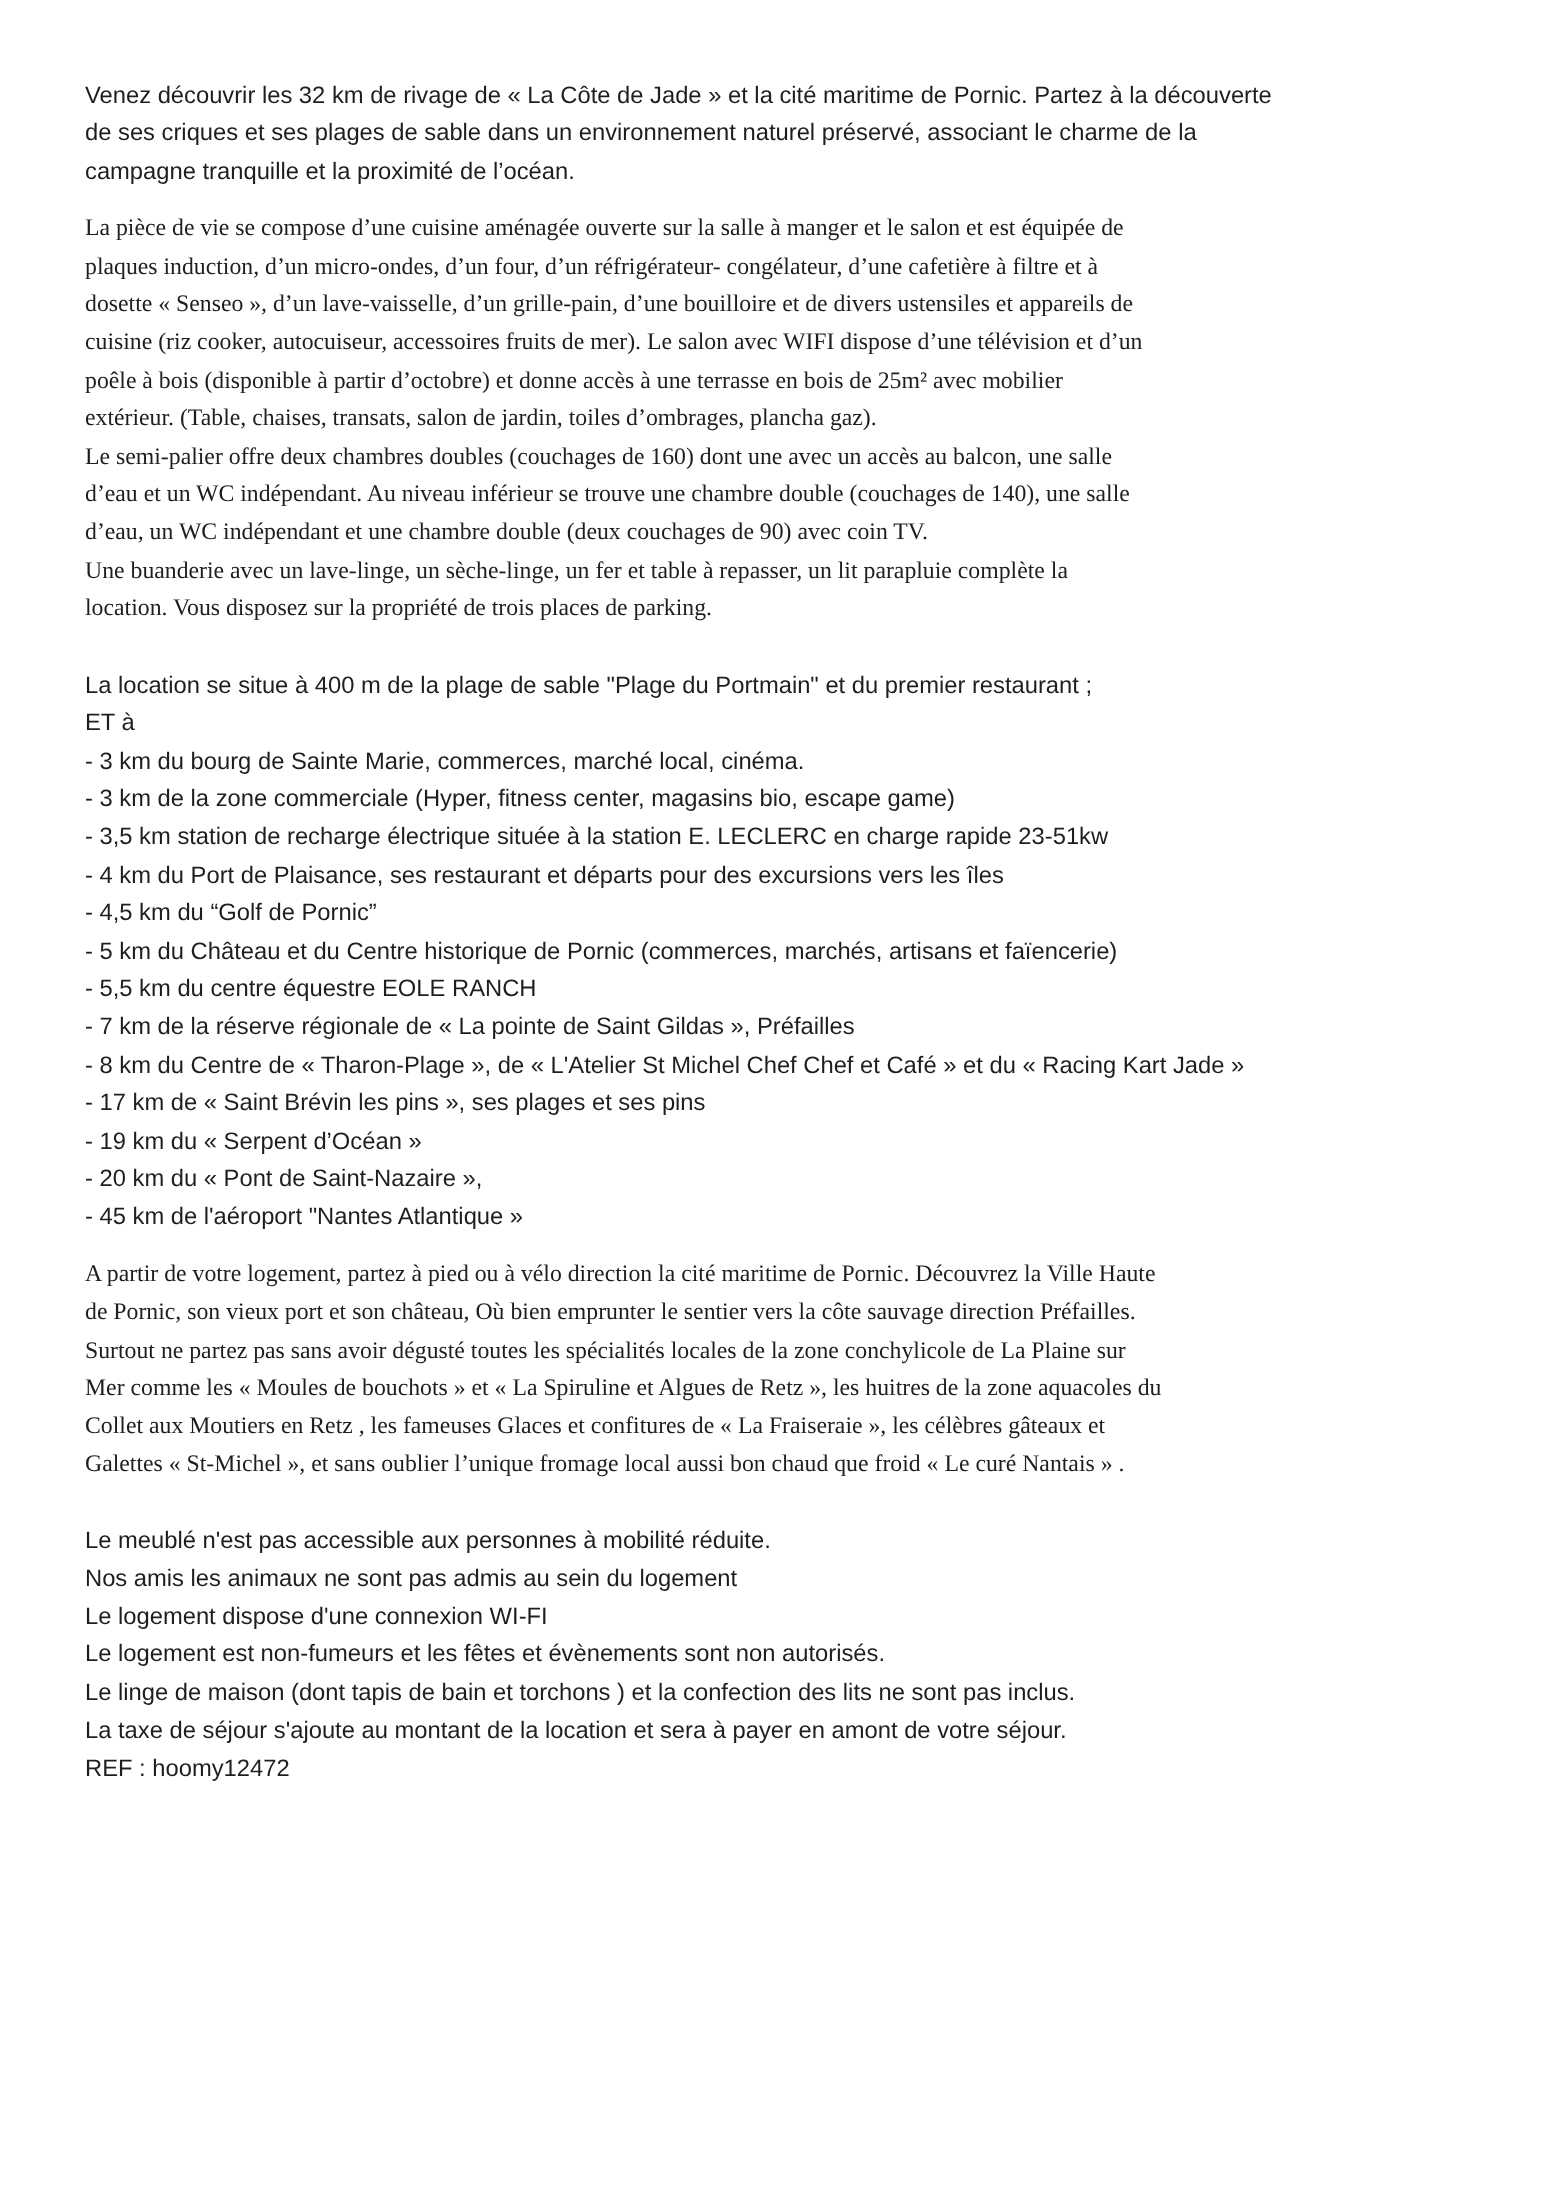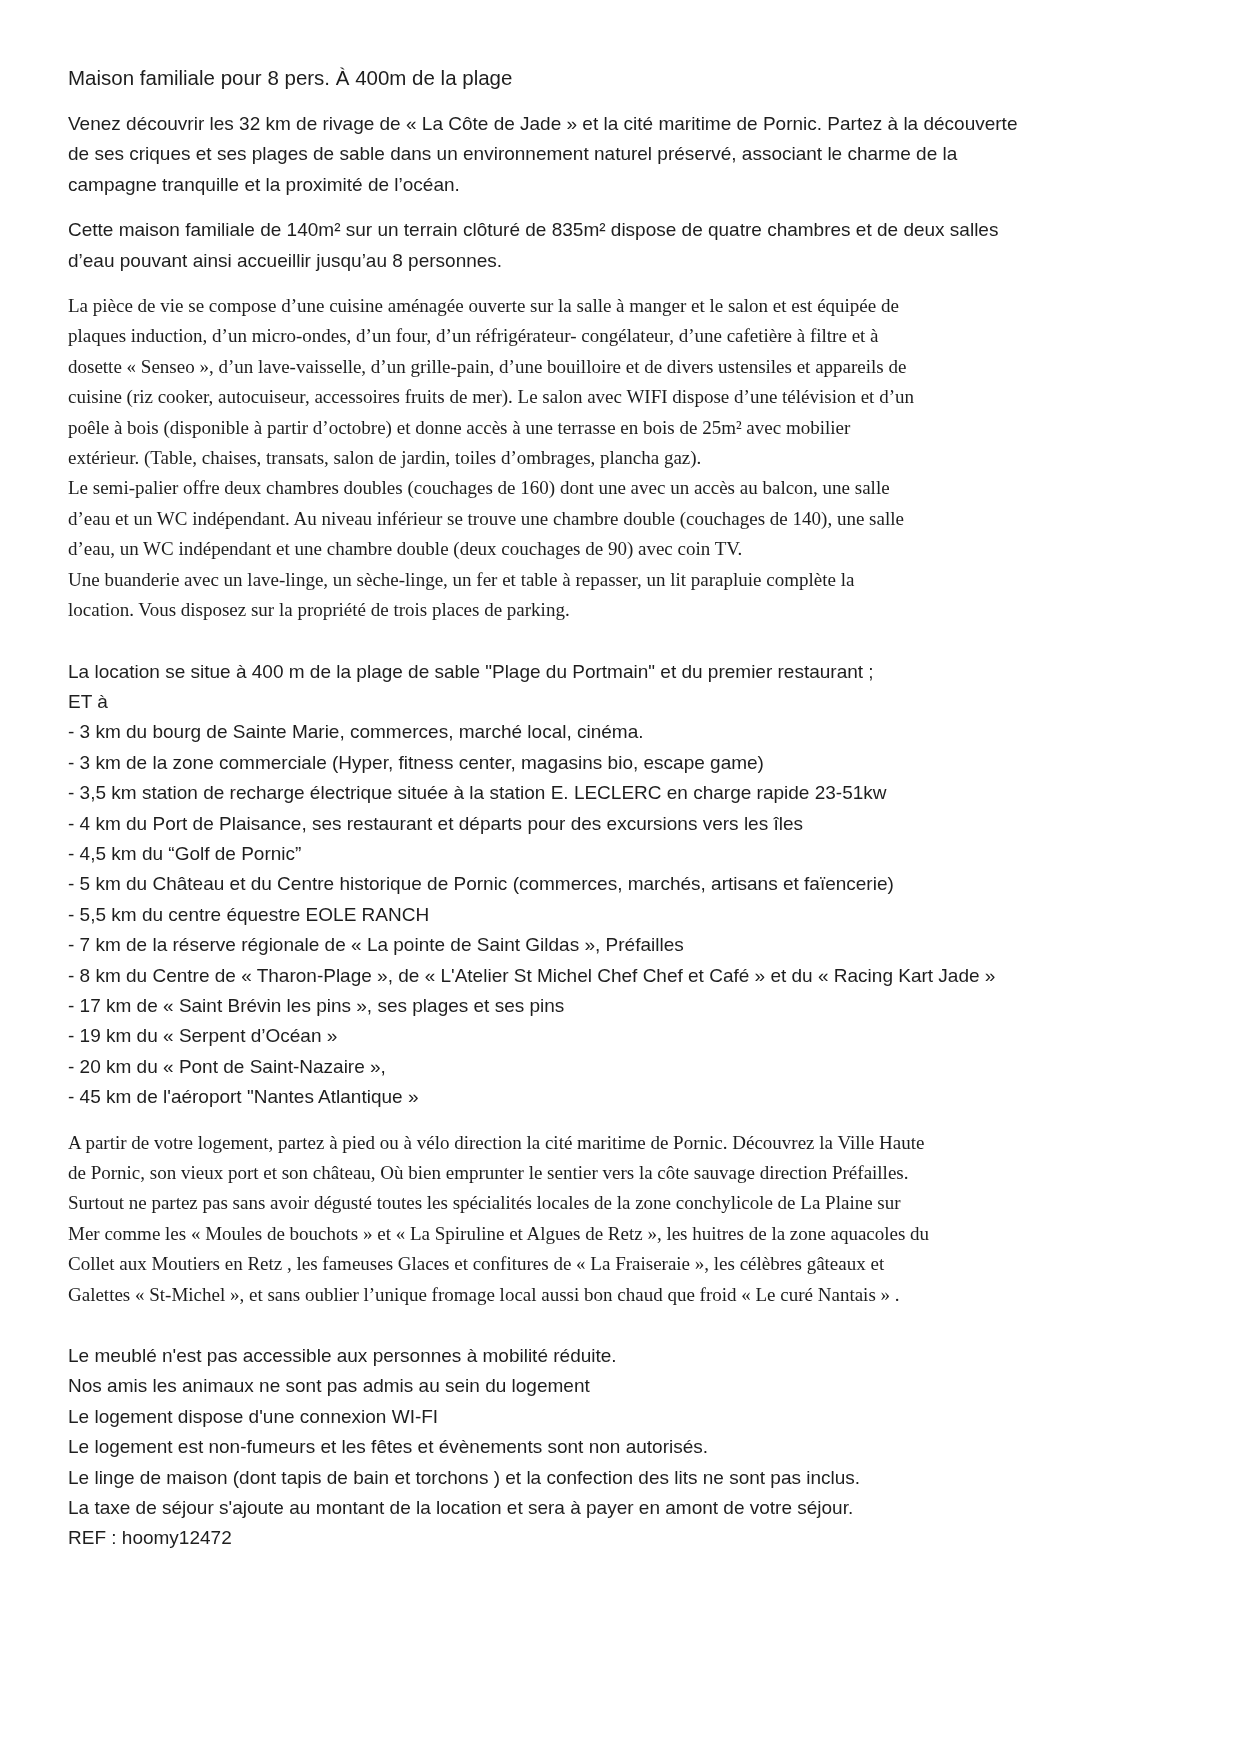--- a/index.html
+++ b/index.html
@@ -31,27 +31,24 @@
     word-wrap: break-word;
   }
   .para.gap-normal { margin-bottom: 15px; }
   .para.gap-large  { margin-bottom: 31px; font-family: Liberation Serif, serif; }
   .para.gap-none   { margin-bottom: 12px; }
 </style>
 </head>
 <body>
 
 <div class="page">
-  <h1 class="title">Maison familiale pour 8 pers. À 400m de la plage</h1>
   <div id="paragraphs">
       <p class="para gap-normal">Venez découvrir les 32 km de rivage de « La Côte de Jade » et la cité maritime de Pornic. Partez à la découverte
 de ses criques et ses plages de sable dans un environnement naturel préservé, associant le charme de la
 campagne tranquille et la proximité de l’océan.</p>
-      <p class="para gap-normal">Cette maison familiale de 140m² sur un terrain clôturé de 835m² dispose de quatre chambres et de deux salles
-d’eau pouvant ainsi accueillir jusqu’au 8 personnes.</p>
       <p class="para gap-large">La pièce de vie se compose d’une cuisine aménagée ouverte sur la salle à manger et le salon et est équipée de
 plaques induction, d’un micro-ondes, d’un four, d’un réfrigérateur- congélateur, d’une cafetière à filtre et à
 dosette « Senseo », d’un lave-vaisselle, d’un grille-pain, d’une bouilloire et de divers ustensiles et appareils de
 cuisine (riz cooker, autocuiseur, accessoires fruits de mer). Le salon avec WIFI dispose d’une télévision et d’un
 poêle à bois (disponible à partir d’octobre) et donne accès à une terrasse en bois de 25m² avec mobilier
 extérieur. (Table, chaises, transats, salon de jardin, toiles d’ombrages, plancha gaz).
 Le semi-palier offre deux chambres doubles (couchages de 160) dont une avec un accès au balcon, une salle
 d’eau et un WC indépendant. Au niveau inférieur se trouve une chambre double (couchages de 140), une salle
 d’eau, un WC indépendant et une chambre double (deux couchages de 90) avec coin TV.
 Une buanderie avec un lave-linge, un sèche-linge, un fer et table à repasser, un lit parapluie complète la

